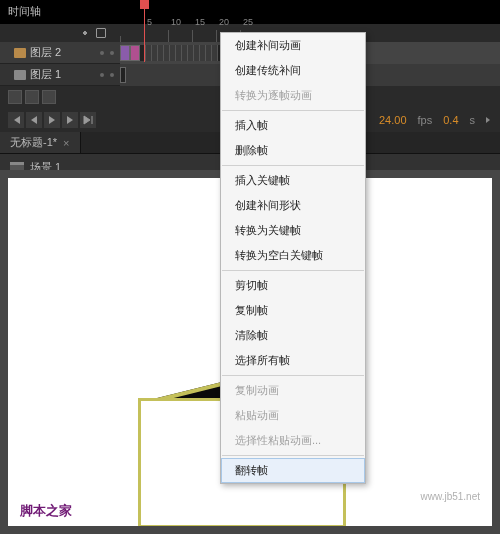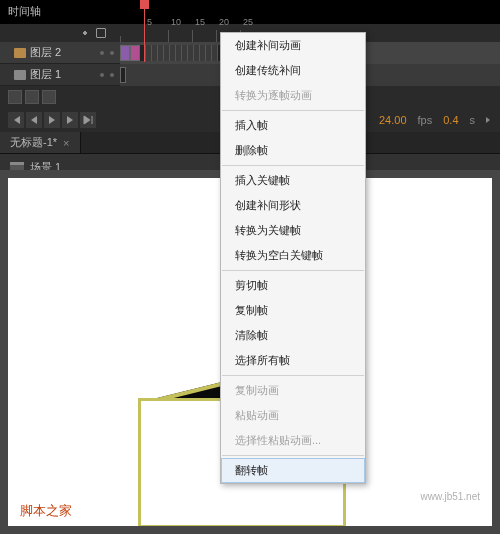--- a/index.html
+++ b/index.html
@@ -47,21 +47,21 @@
 .stage{position:absolute;top:170px;left:0;right:0;bottom:0;background:#464646;padding:8px}
 .canvas{background:#fff;width:100%;height:100%;position:relative;overflow:hidden}
 .artboard{position:absolute;left:130px;top:220px;width:208px;height:130px;border:3px solid #c4c05a;background:#fff}
 .shape{position:absolute;left:140px;top:200px;width:190px;height:90px;background:#0a0a0a;border:4px solid #c4c05a;transform:rotate(-14deg)}
 .ctx{position:absolute;left:220px;top:32px;width:146px;background:#f5f5f5;border:1px solid #b8b8b8;box-shadow:2px 2px 6px rgba(0,0,0,.3);z-index:50}
 .ctx-item{padding:5px 14px;color:#222;cursor:default}
 .ctx-item.dis{color:#a0a0a0}
 .ctx-item.hov{background:#e8f0fa;border:1px solid #a8c8e8;padding:4px 13px}
 .ctx-sep{height:1px;background:#d0d0d0;margin:2px 1px}
 .wm{position:absolute;right:12px;bottom:24px;color:#b0b0b0;font-size:10px;z-index:5}
-.logo{position:absolute;left:12px;bottom:6px;color:#c2410c;font-size:13px;font-weight:normal;z-index:5}
+.logo{position:absolute;left:12px;bottom:6px;color:#701a75;font-size:13px;font-weight:bold;z-index:5}
 svg{display:block}
 </style>
 </head>
 <body>
 
 <div class="app">
   <div class="panel-title">时间轴</div>
 
   <div class="tl-header">
     <div class="tl-icons">

